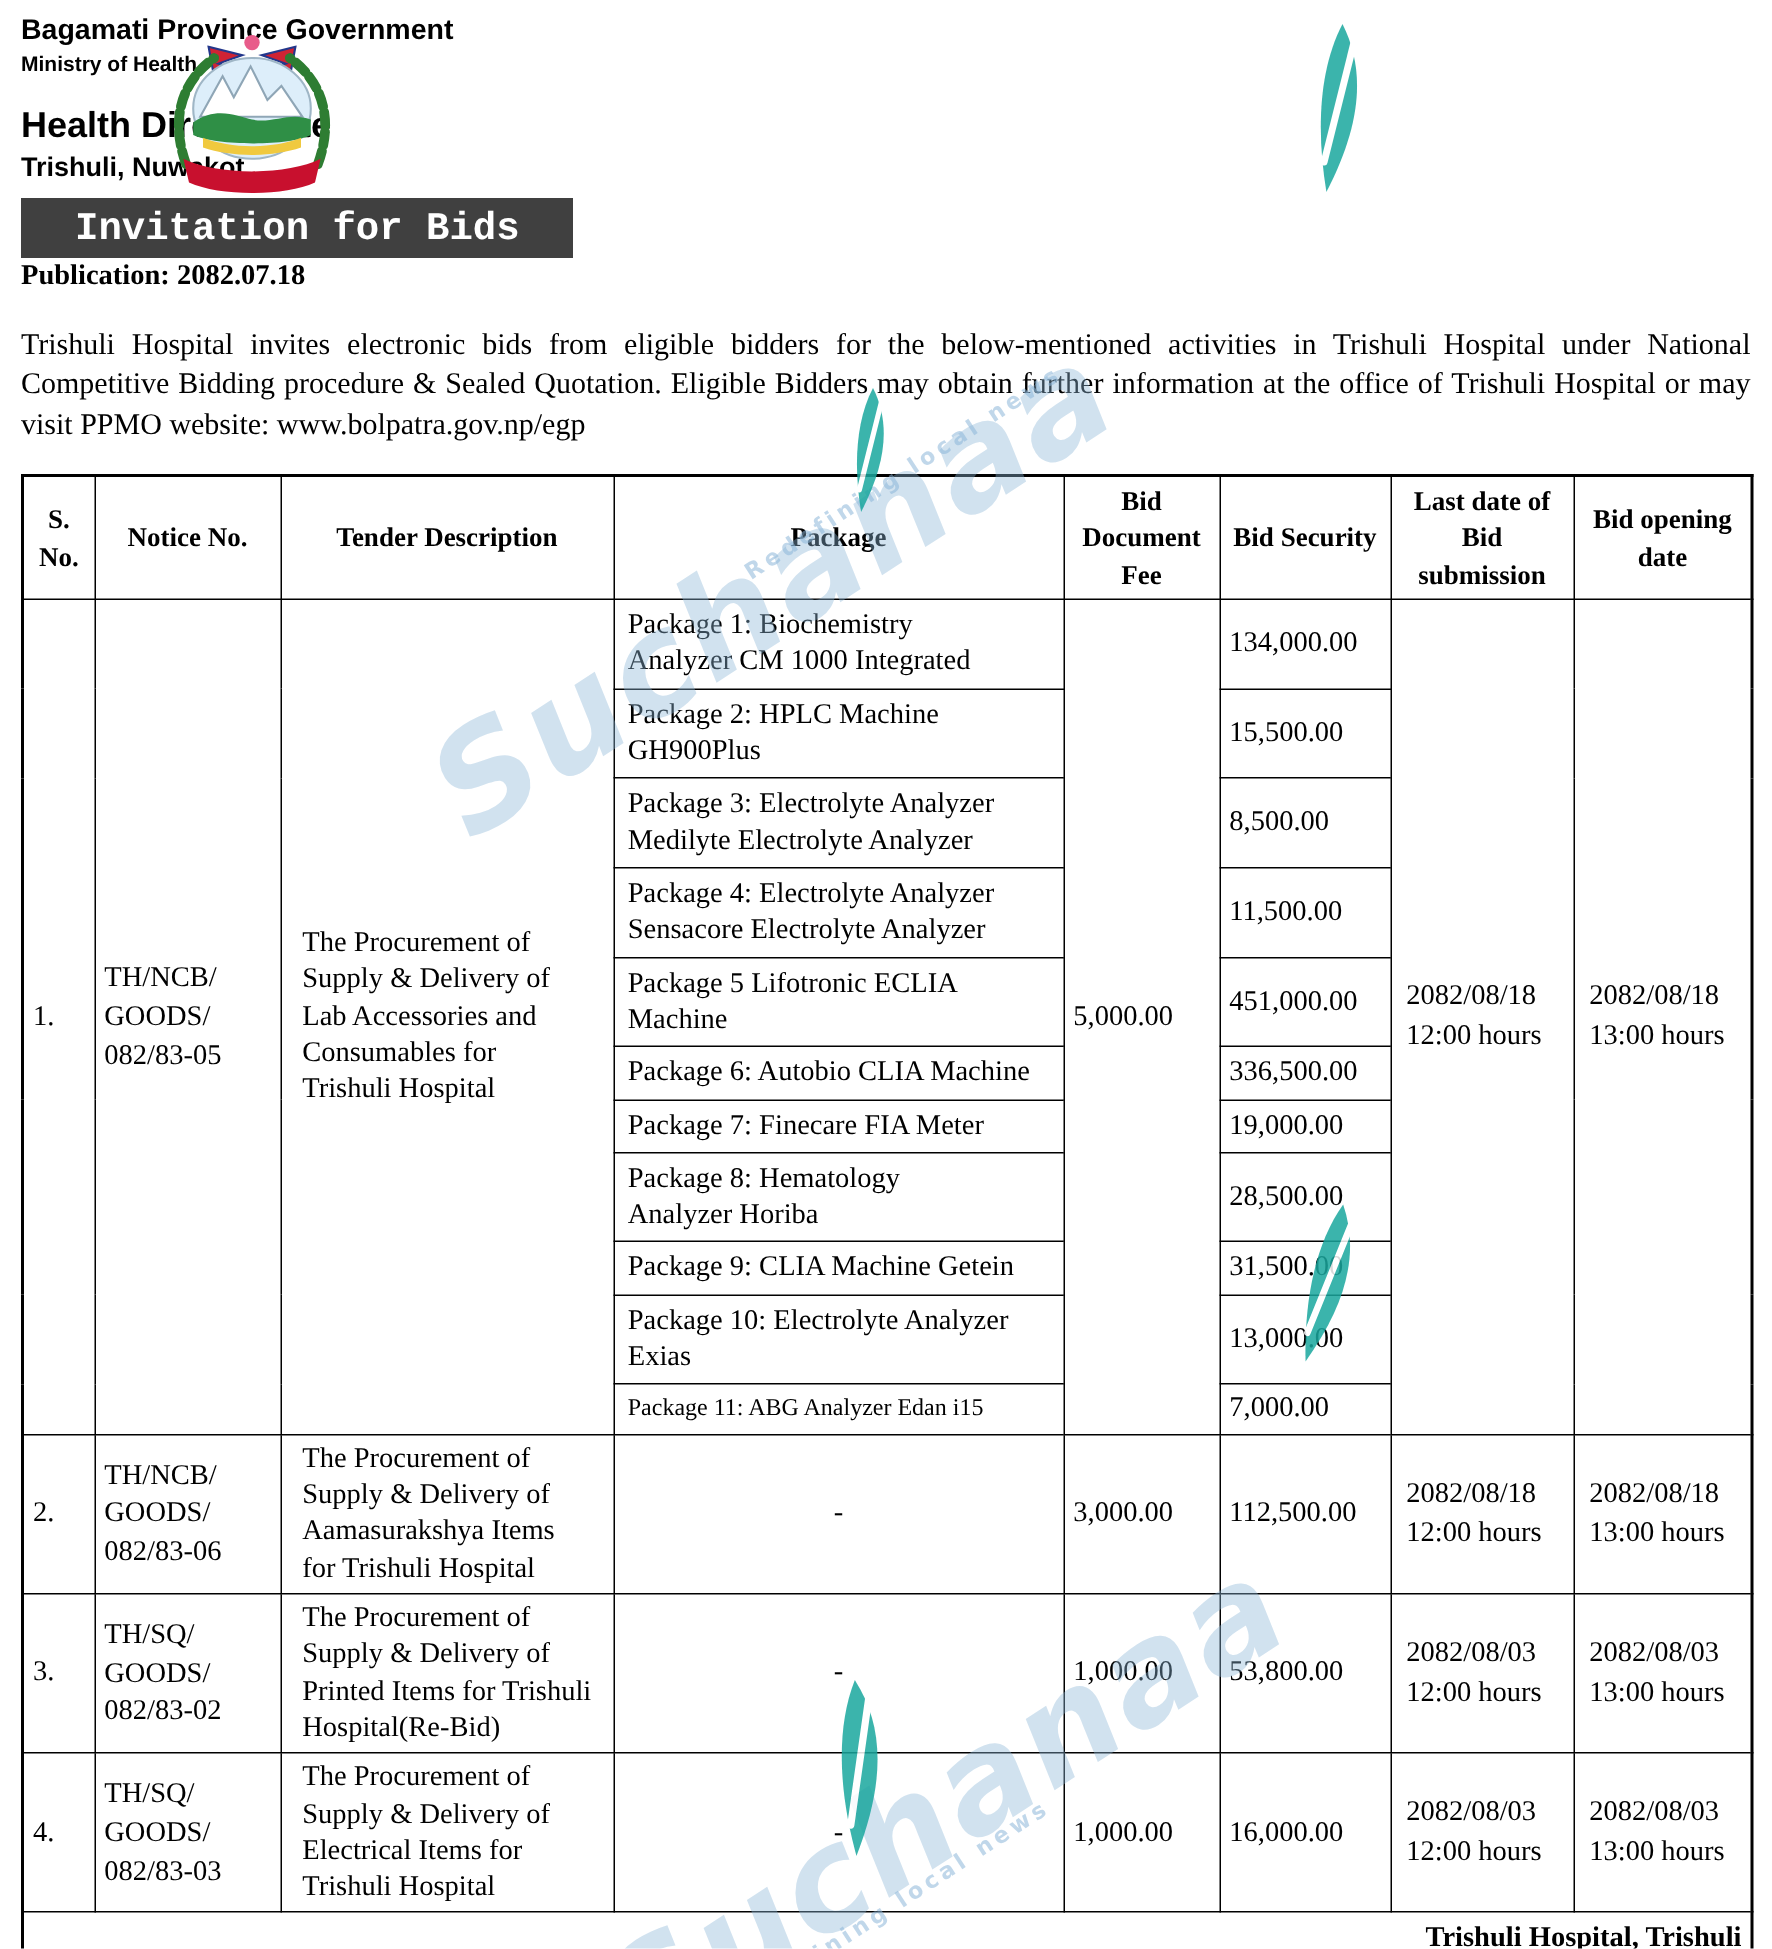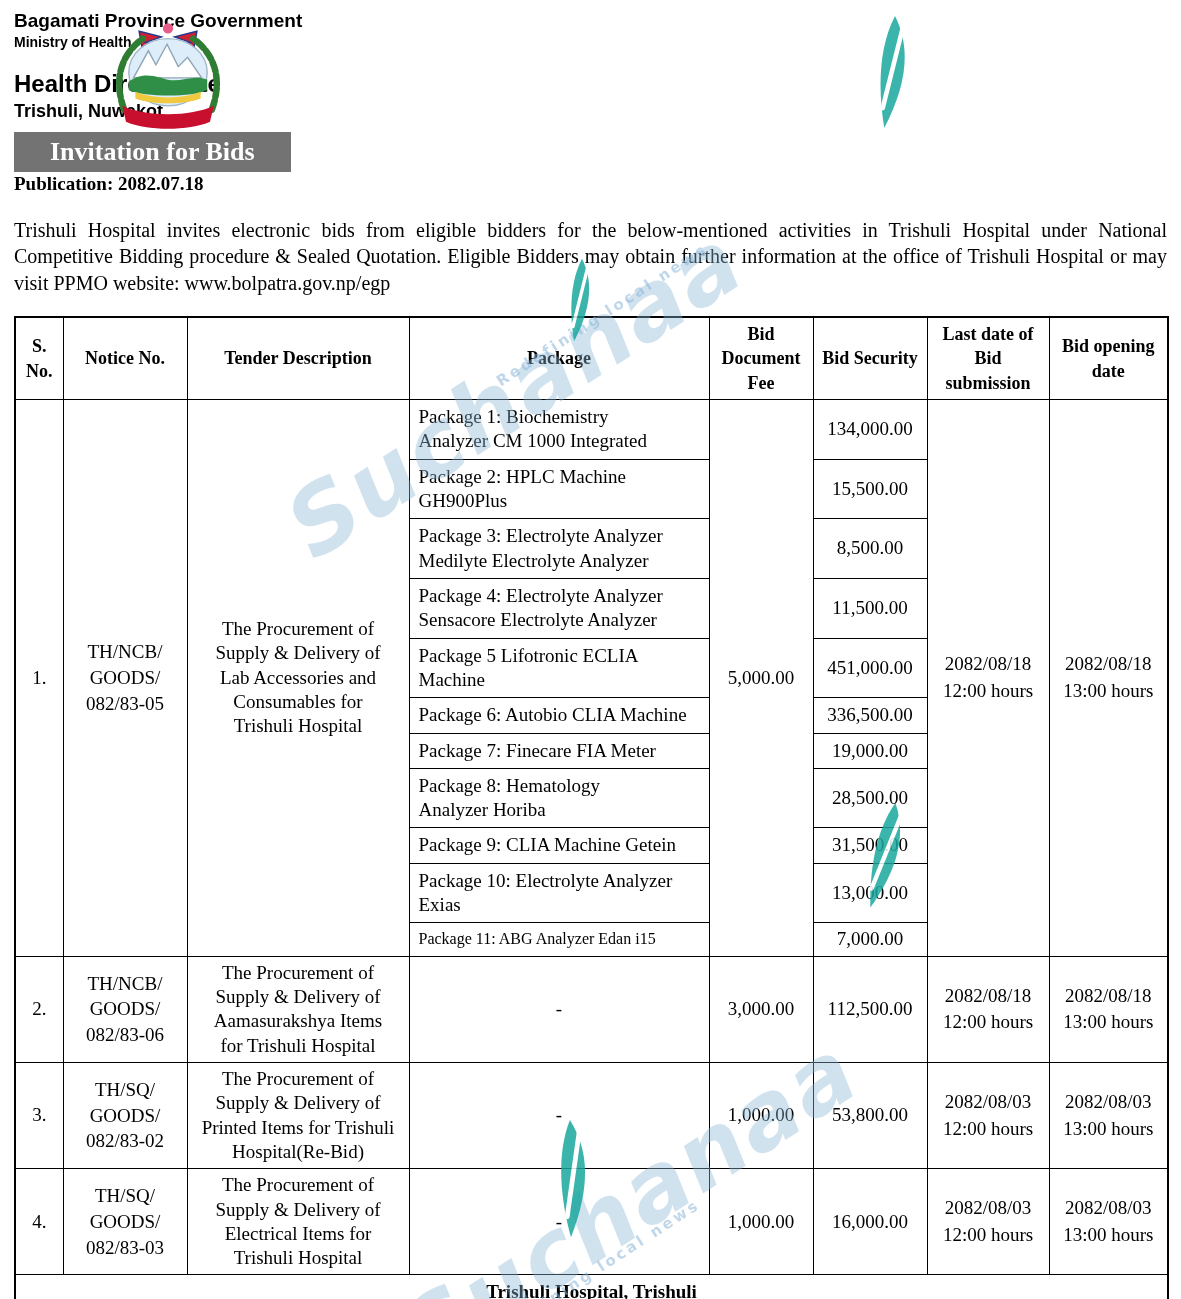--- a/index.html
+++ b/index.html
@@ -8,33 +8,33 @@
   .page{position:relative;width:100%;height:100%;padding:10px 14px 0;box-sizing:border-box;z-index:1}
 
   
   .hdr{text-align:left;position:relative}
   .logo{position:absolute;left:90px;top:10px}
   .h-province{font-family:"Liberation Sans",sans-serif;font-weight:bold;font-size:19px}
   .h-ministry{font-family:"Liberation Sans",sans-serif;font-weight:bold;font-size:14px;margin-top:2px}
   .h-directorate{font-family:"Liberation Sans",sans-serif;font-weight:bold;font-size:24px;margin-top:20px}
   .h-hospital{font-family:"Liberation Sans",sans-serif;font-weight:bold;font-size:24px;margin-top:2px}
   .h-location{font-family:"Liberation Sans",sans-serif;font-weight:bold;font-size:18px;margin-top:3px}
-  .banner{display:inline-block;background:#737373;color:#fff;font-family:Liberation Serif, serif;
+  .banner{display:inline-block;background:#404040;color:#fff;font-family:Liberation Mono, monospace;
           font-weight:bold;font-size:26px;padding:5px 36px;margin-top:10px}
   .pub{font-weight:bold;font-size:19px;margin-top:1px}
 
   
   .intro{font-size:20px;line-height:1.32;text-align:justify;margin-top:22px}
 
   
   table.bids{border-collapse:collapse;width:1153px;margin-top:7px;table-layout:fixed;border:2px solid #000}
   .bids th,.bids td{border:1px solid #000;vertical-align:middle}
   .bids thead tr{height:78px}
   .bids th{font-weight:bold;font-size:18px;padding:4px 5px;text-align:center;line-height:1.35}
-  .bids td{font-size:19px;padding:4px 6px;text-align:center;line-height:1.28}
+  .bids td{font-size:19px;padding:4px 6px;line-height:1.28}
   td.notice{line-height:1.35}
   td.pkg{text-align:left;white-space:pre-line;padding:5px 9px}
   td.sec{white-space:pre-line}
   td.date{white-space:pre-line;line-height:1.4;padding:4px 10px}
   td.desc{padding:4px 14px}
   tr.pkg-small td.pkg{font-size:16px}
   tr.main-row{height:104px}
   .tfoot-cell{text-align:right;font-weight:bold;font-size:19px;padding:4px 10px;height:26px}
 
   

